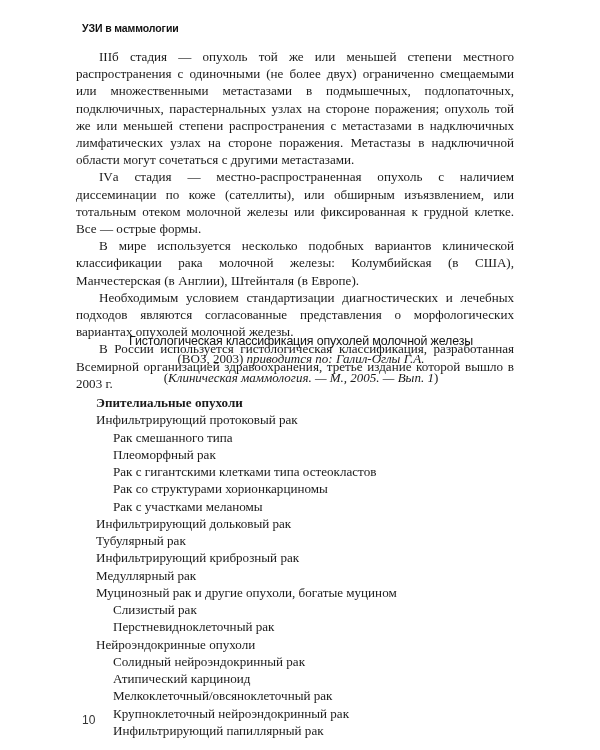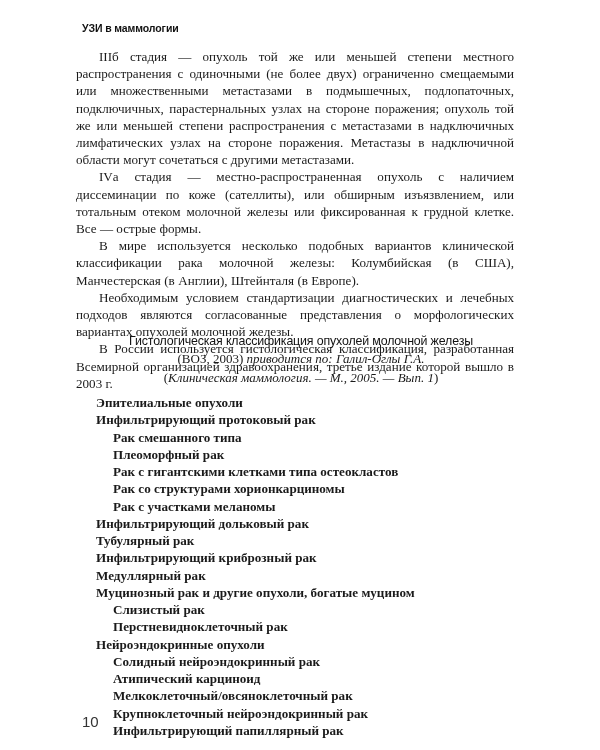--- a/index.html
+++ b/index.html
@@ -83,35 +83,34 @@
   .class-list {
     position: absolute;
     left: 82px;
     top: 394px;
     width: 450px;
   }
   .li {
     font-size: 13.1px;
     line-height: 17.25px;
     white-space: nowrap;
-    font-weight: bold;
   }
   .lvl-head {
     font-weight: bold;
     padding-left: 14px;
   }
   .lvl-1 { padding-left: 14px; }
   .lvl-2 { padding-left: 31px; }
 
   
   .folio {
     position: absolute;
     left: 82px;
     top: 713px;
-    font-size: 15px;
+    font-size: 12px;
     font-family: "Liberation Sans", "DejaVu Sans", sans-serif;
     color: #333;
   }
 </style>
 </head>
 <body>
 
 <div class="page">
 
   <div class="running-head">УЗИ в маммологии</div>

